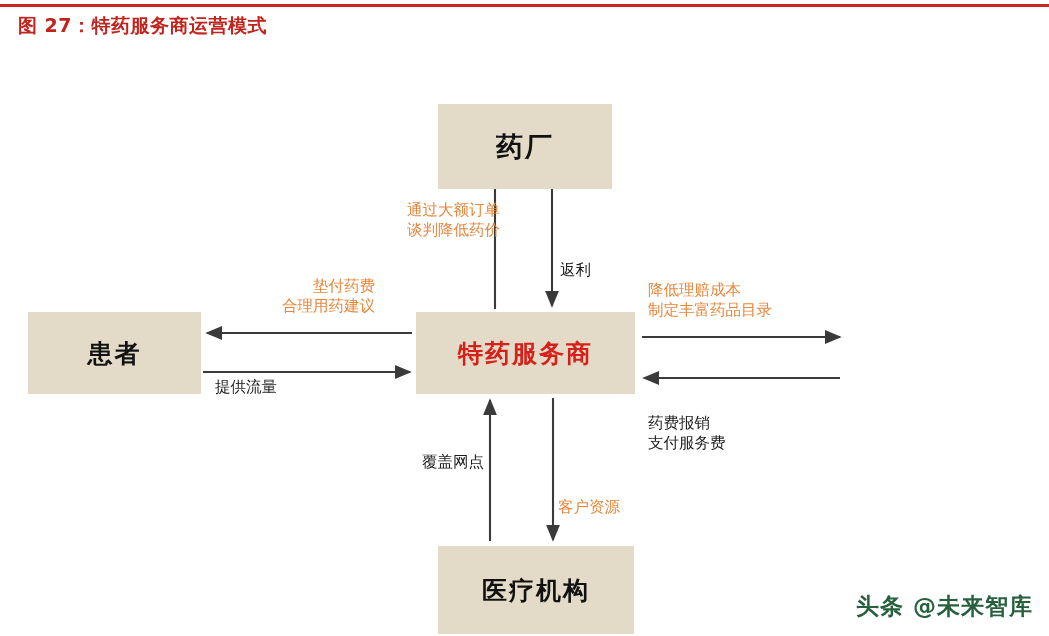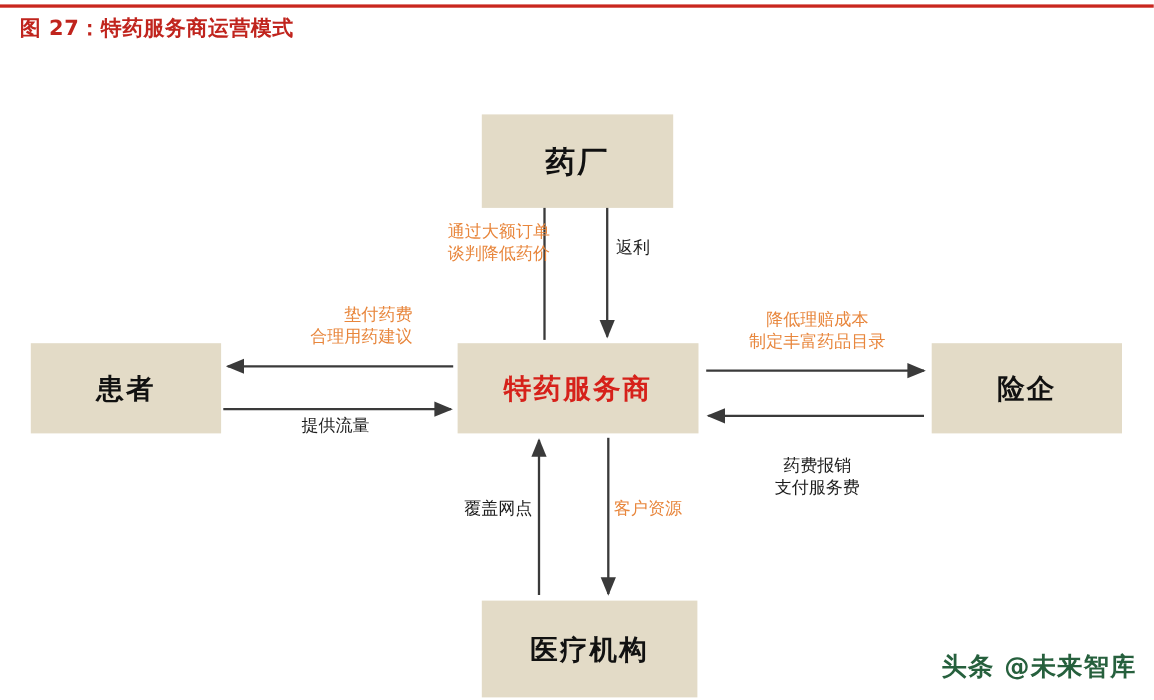--- a/index.html
+++ b/index.html
@@ -70,22 +70,22 @@
   .edge-label {
     position: absolute;
     font-size: 15.5px;
     line-height: 20px;
     white-space: pre-line;
     font-weight: normal;
   }
   .lab-orange { color: #e8863c; }
   .lab-dark   { color: #1c1c1c; }
   .ta-right  { text-align: right; }
-  .ta-left   { text-align: left; }
-  .ta-center { text-align: center; }
+  .ta-left   { text-align: left; margin-top: 45px; }
+  .ta-center { }
 
   .lab-order      { left: 300px; top: 200px; width: 200px; }
   .lab-rebate     { left: 560px; top: 215px; width: 120px; }
   .lab-advance    { left: 200px; top: 276px; width: 175px; }
   .lab-traffic    { left: 215px; top: 377px; width: 180px; }
   .lab-claimcost  { left: 648px; top: 280px; width: 190px; }
   .lab-reimburse  { left: 648px; top: 413px; width: 190px; }
   .lab-network    { left: 358px; top: 452px; width: 126px; }
   .lab-customer   { left: 558px; top: 452px; width: 140px; }
 
@@ -138,23 +138,20 @@
 
   <div class="node node-pharma">
     <span>药厂</span>
   </div>
   <div class="node node-center">
     <span>特药服务商</span>
   </div>
   <div class="node node-patient">
     <span>患者</span>
   </div>
-  <div class="node node-insurer">
-    <span>险企</span>
-  </div>
   <div class="node node-hospital">
     <span>医疗机构</span>
   </div>
 
   <div class="edge-label lab-orange lab-order ta-right">通过大额订单
 谈判降低药价</div>
 
   <div class="edge-label lab-dark lab-rebate ta-left">返利</div>
 
   <div class="edge-label lab-orange lab-advance ta-right">垫付药费

